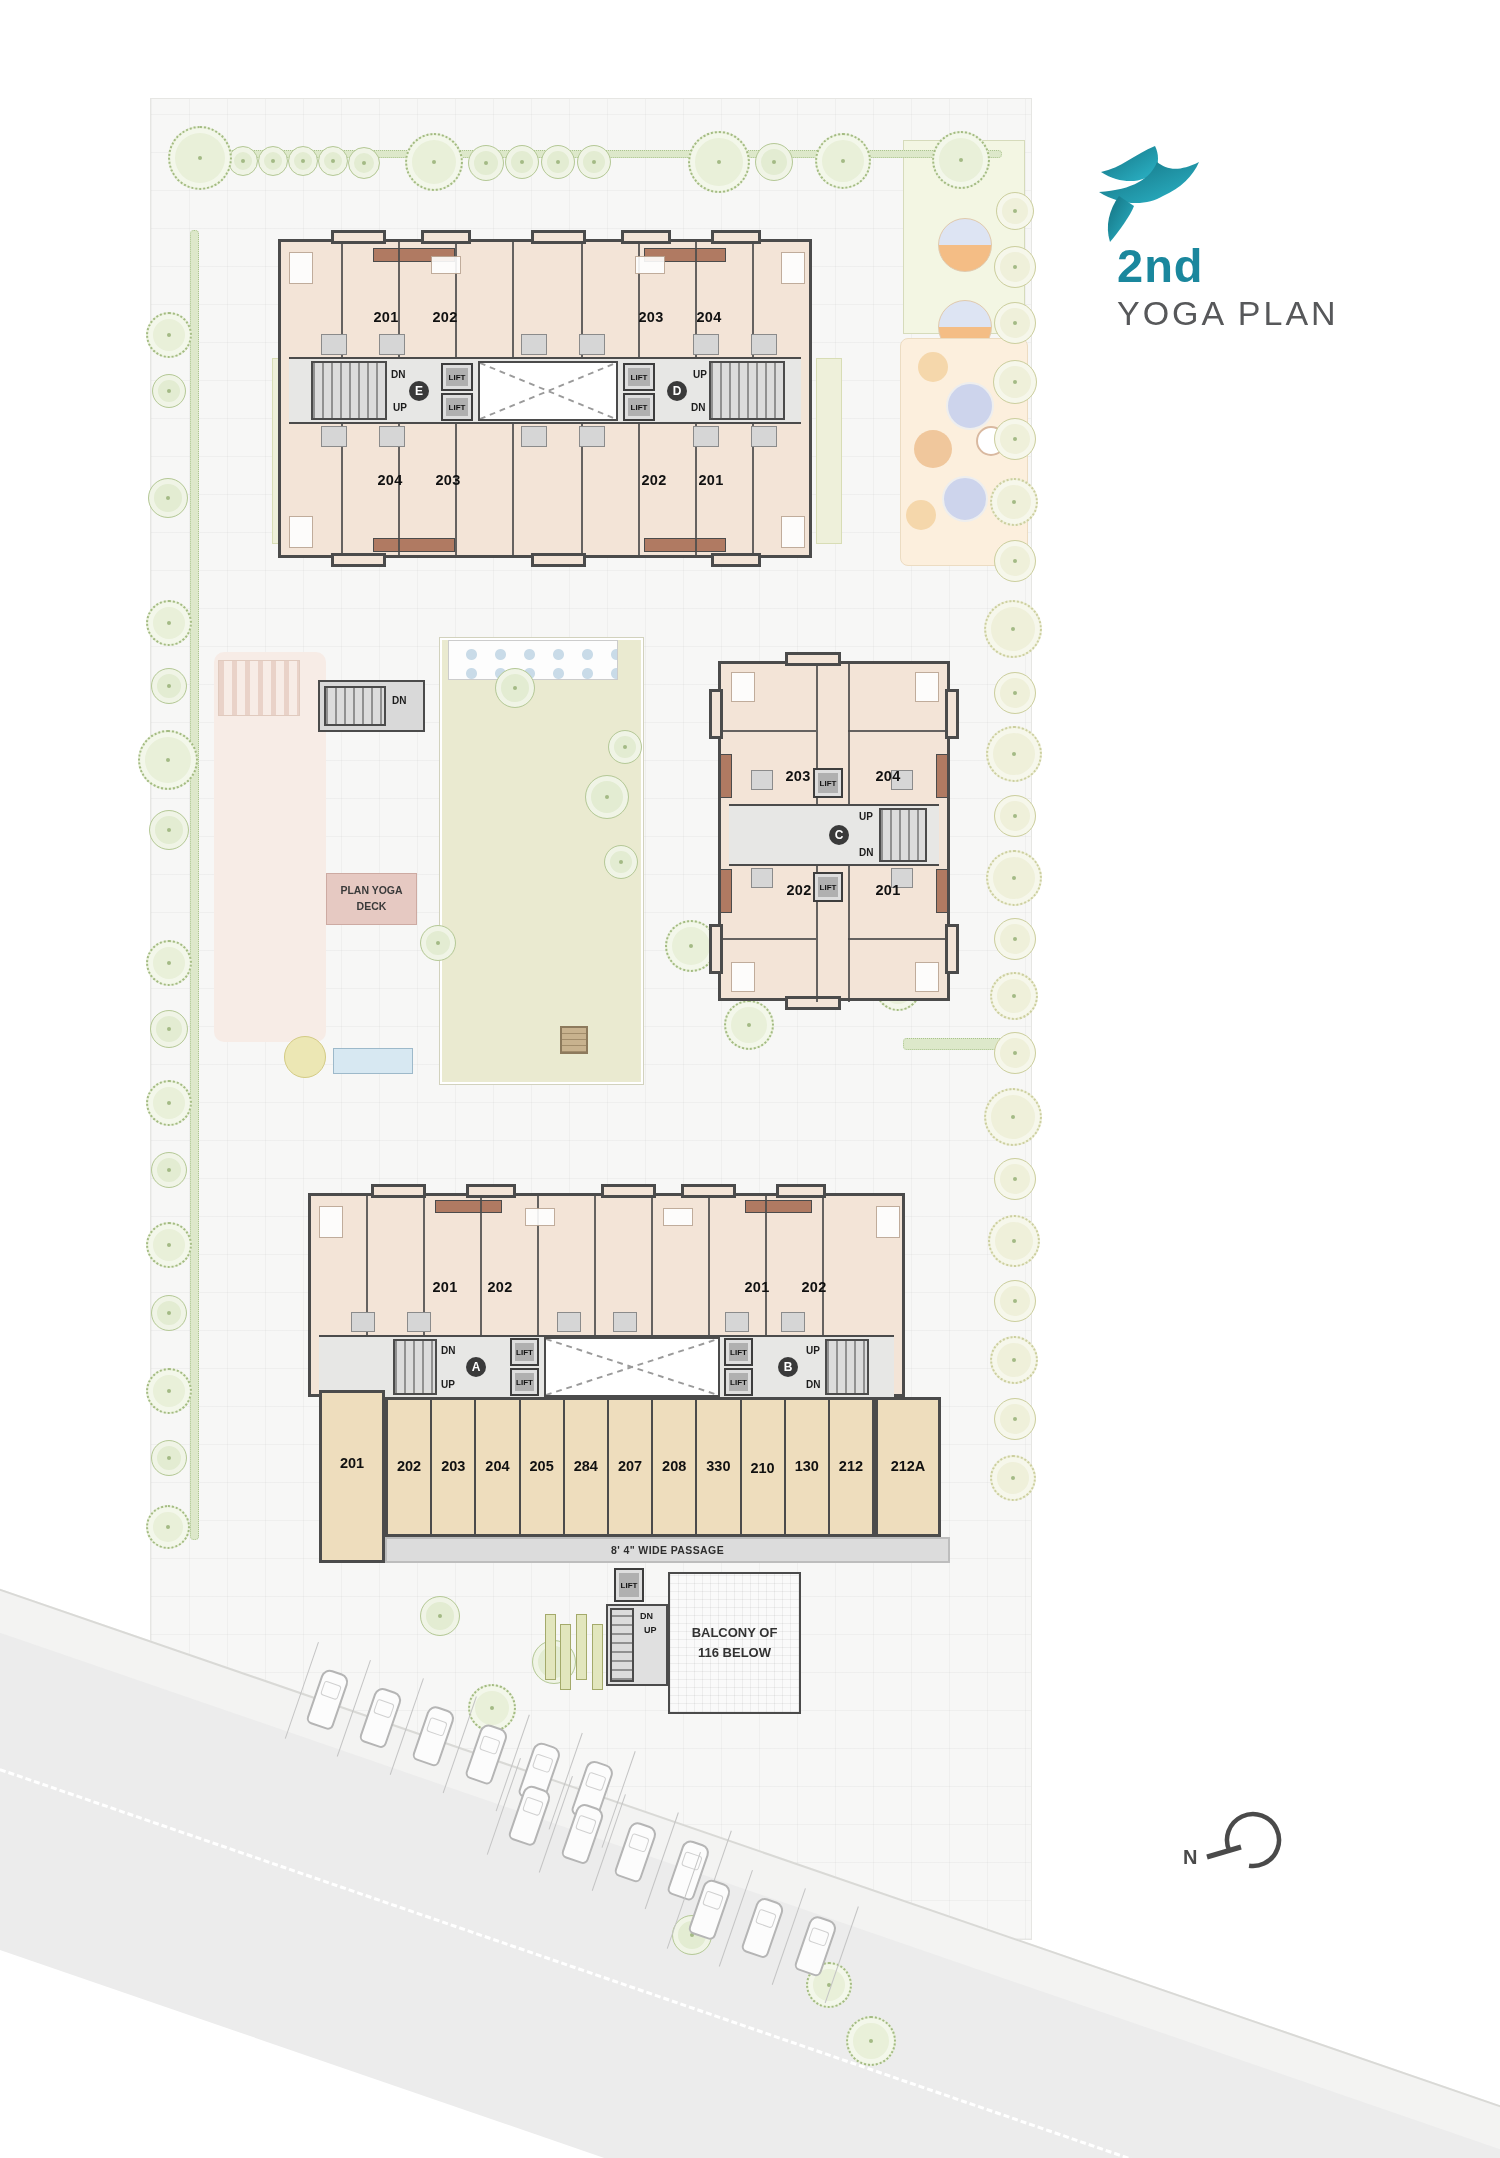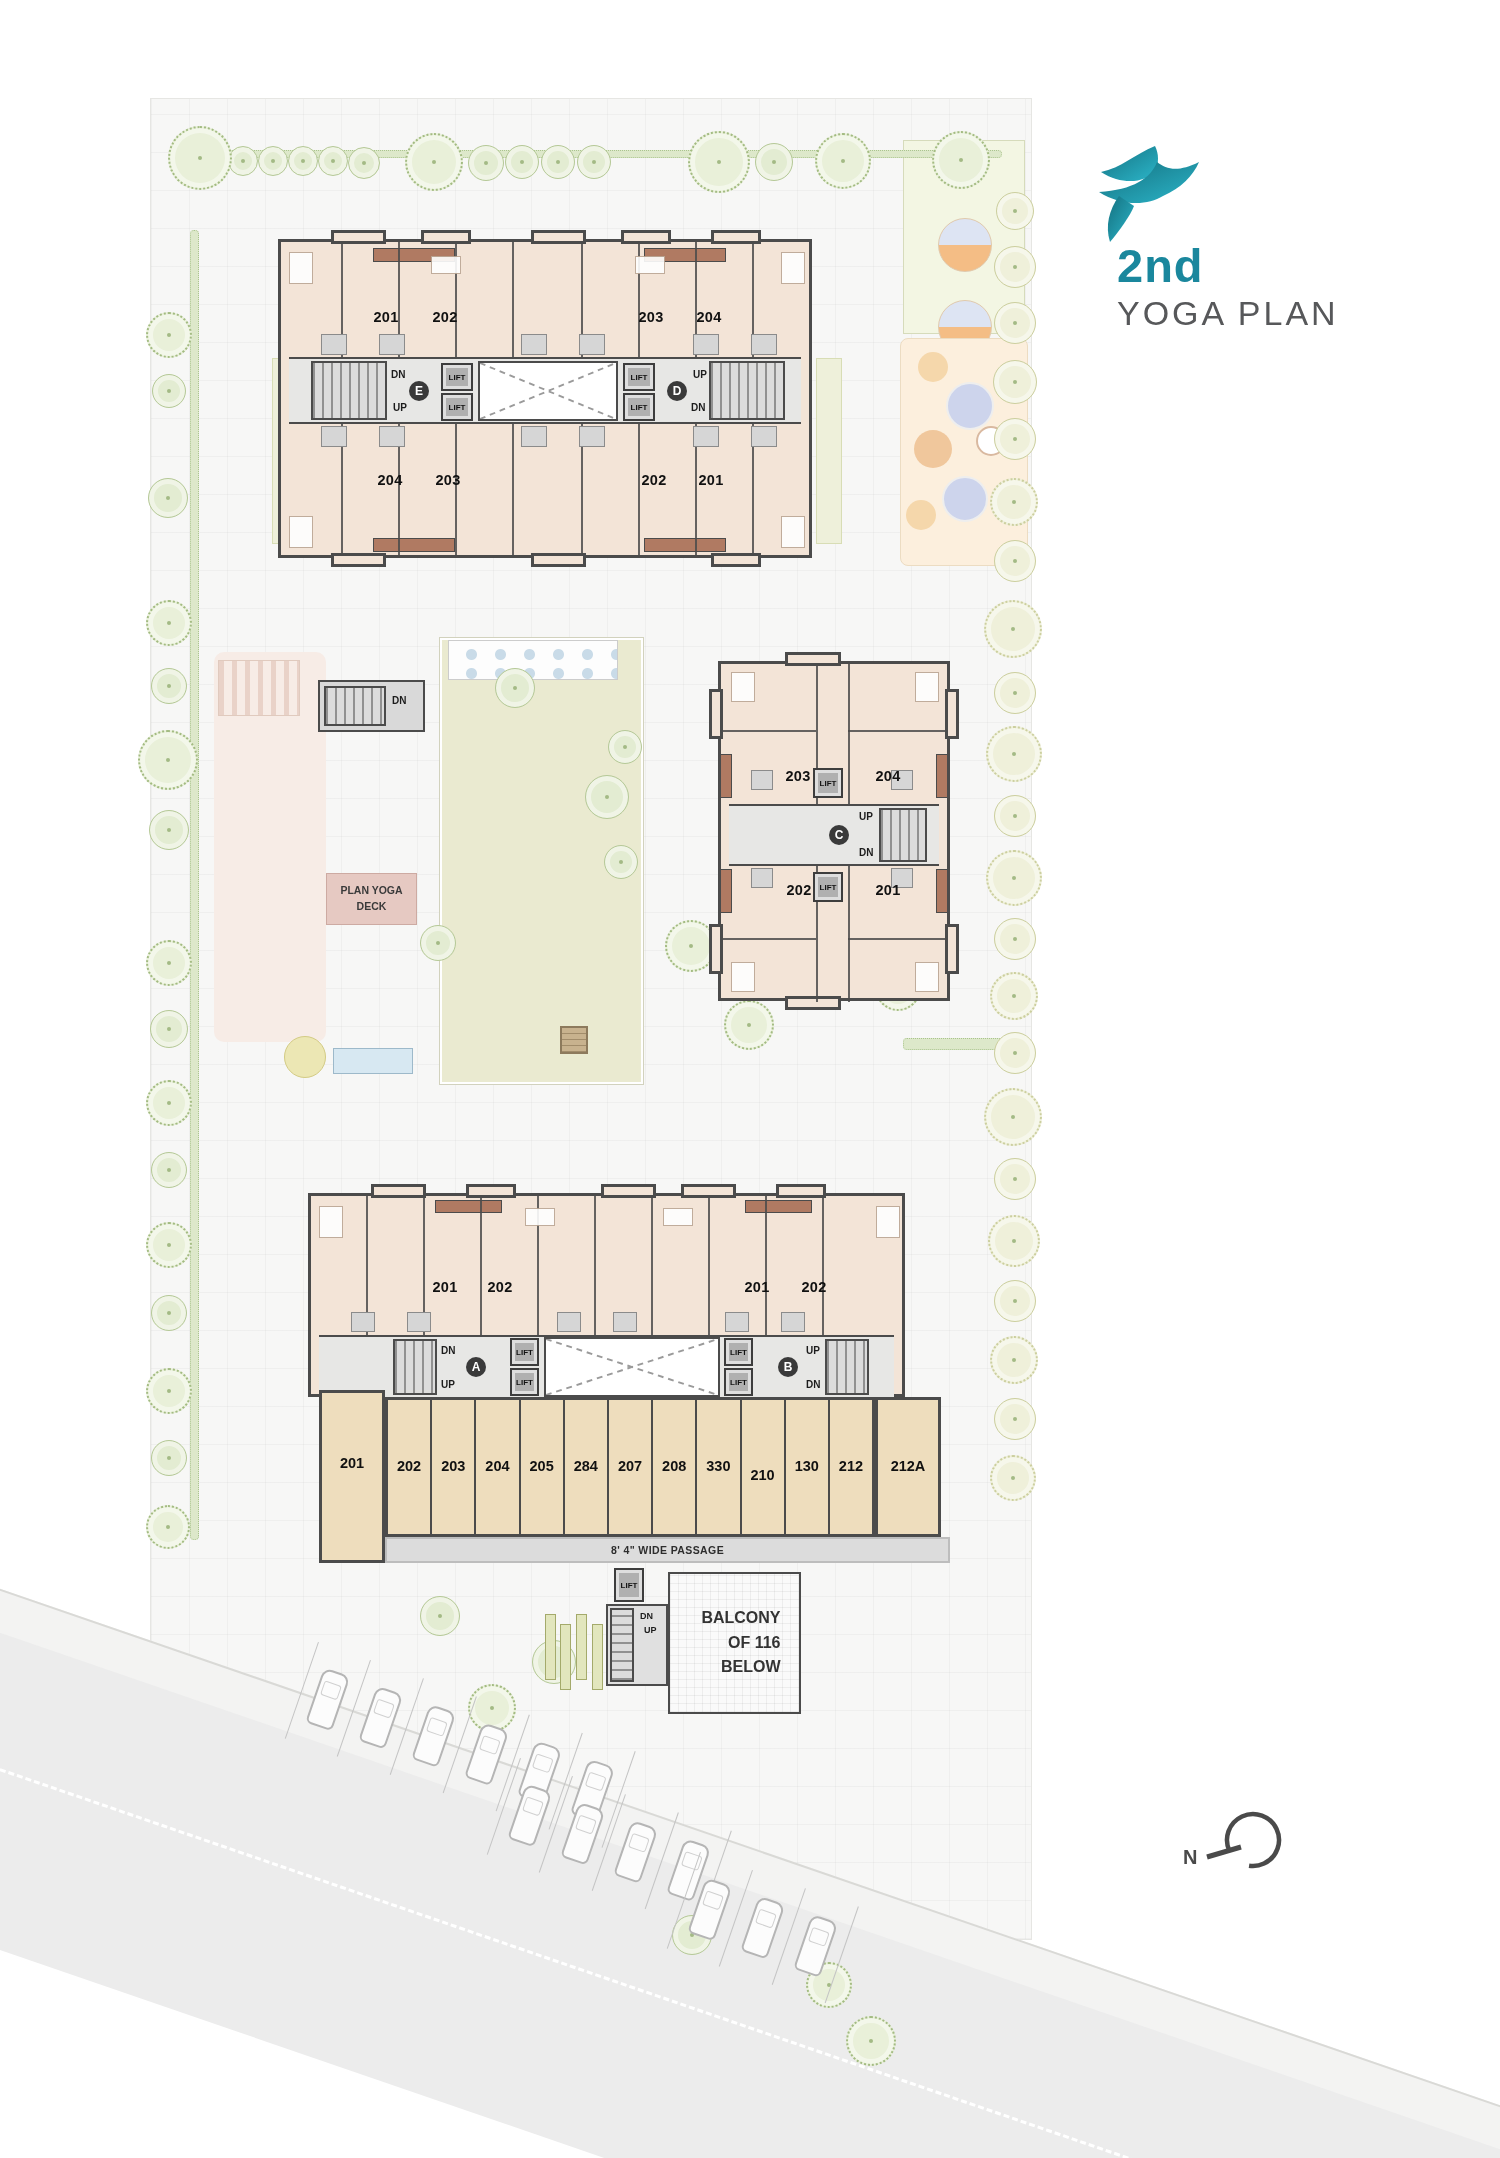--- a/index.html
+++ b/index.html
@@ -56,22 +56,22 @@
   .shop { flex: 1; position: relative; border-right: 2.5px solid #4b4b4b; }
   .shop:last-child { border-right: none; }
   .shopbox { position: absolute; background: #eeddbd; border: 3px solid #4b4b4b; }
   .shopnum { position: absolute; left: 50%; transform: translateX(-50%); font-size: 14.5px; font-weight: bold; color: #111; }
   .passage { position: absolute; background: #dcdcdc; border: 2px solid #bdbdbd; display: flex;
              align-items: center; justify-content: center; font-size: 10.5px; font-weight: bold;
              letter-spacing: .4px; color: #2d2d2d; }
   .balcony { position: absolute; border: 2.5px solid #4b4b4b; background-color: #fafafa;
              background-image: repeating-linear-gradient(0deg, rgba(0,0,0,.05) 0 1px, transparent 1px 8px),
                                repeating-linear-gradient(90deg, rgba(0,0,0,.05) 0 1px, transparent 1px 8px);
-             display: flex; align-items: center; justify-content: center; text-align: right;
-             font-size: 16px; font-weight: bold; color: #333; line-height: 1.55; }
+             display: flex; align-items: center; justify-content: center; text-align: center;
+             font-size: 13px; font-weight: bold; color: #333; line-height: 1.55; }
   .balcony span { display: block; width: 92px; }
 
   
   .prow { position: absolute; display: flex; transform-origin: 0 0; transform: rotate(19deg); }
   .stall { width: 56px; height: 102px; border-right: 1.5px solid #c4c4c4; display: flex;
            align-items: center; justify-content: center; }
   .stall:first-child { border-left: 1.5px solid #c4c4c4; }
   .car { width: 28px; height: 58px; border: 2px solid #b5b5b5; border-radius: 9px 9px 6px 6px;
          background: #fcfcfc; position: relative; }
   .car::before { content: ''; position: absolute; left: 3px; right: 3px; top: 10px; height: 13px;
@@ -414,21 +414,21 @@
     <div class="shop">
         <span class="shopnum" style="top:58px">207</span>
       </div>
     <div class="shop">
         <span class="shopnum" style="top:58px">208</span>
       </div>
     <div class="shop">
         <span class="shopnum" style="top:58px">330</span>
       </div>
     <div class="shop">
-        <span class="shopnum" style="top:67px">210</span>
+        <span class="shopnum" style="top:60px">210</span>
       </div>
     <div class="shop">
         <span class="shopnum" style="top:58px">130</span>
       </div>
     <div class="shop">
         <span class="shopnum" style="top:58px">212</span>
       </div>
   </div>
   <div class="shopbox" style="left:875px;top:1397px;width:66px;height:140px">
     <span class="shopnum" style="top:58px">212A</span>

